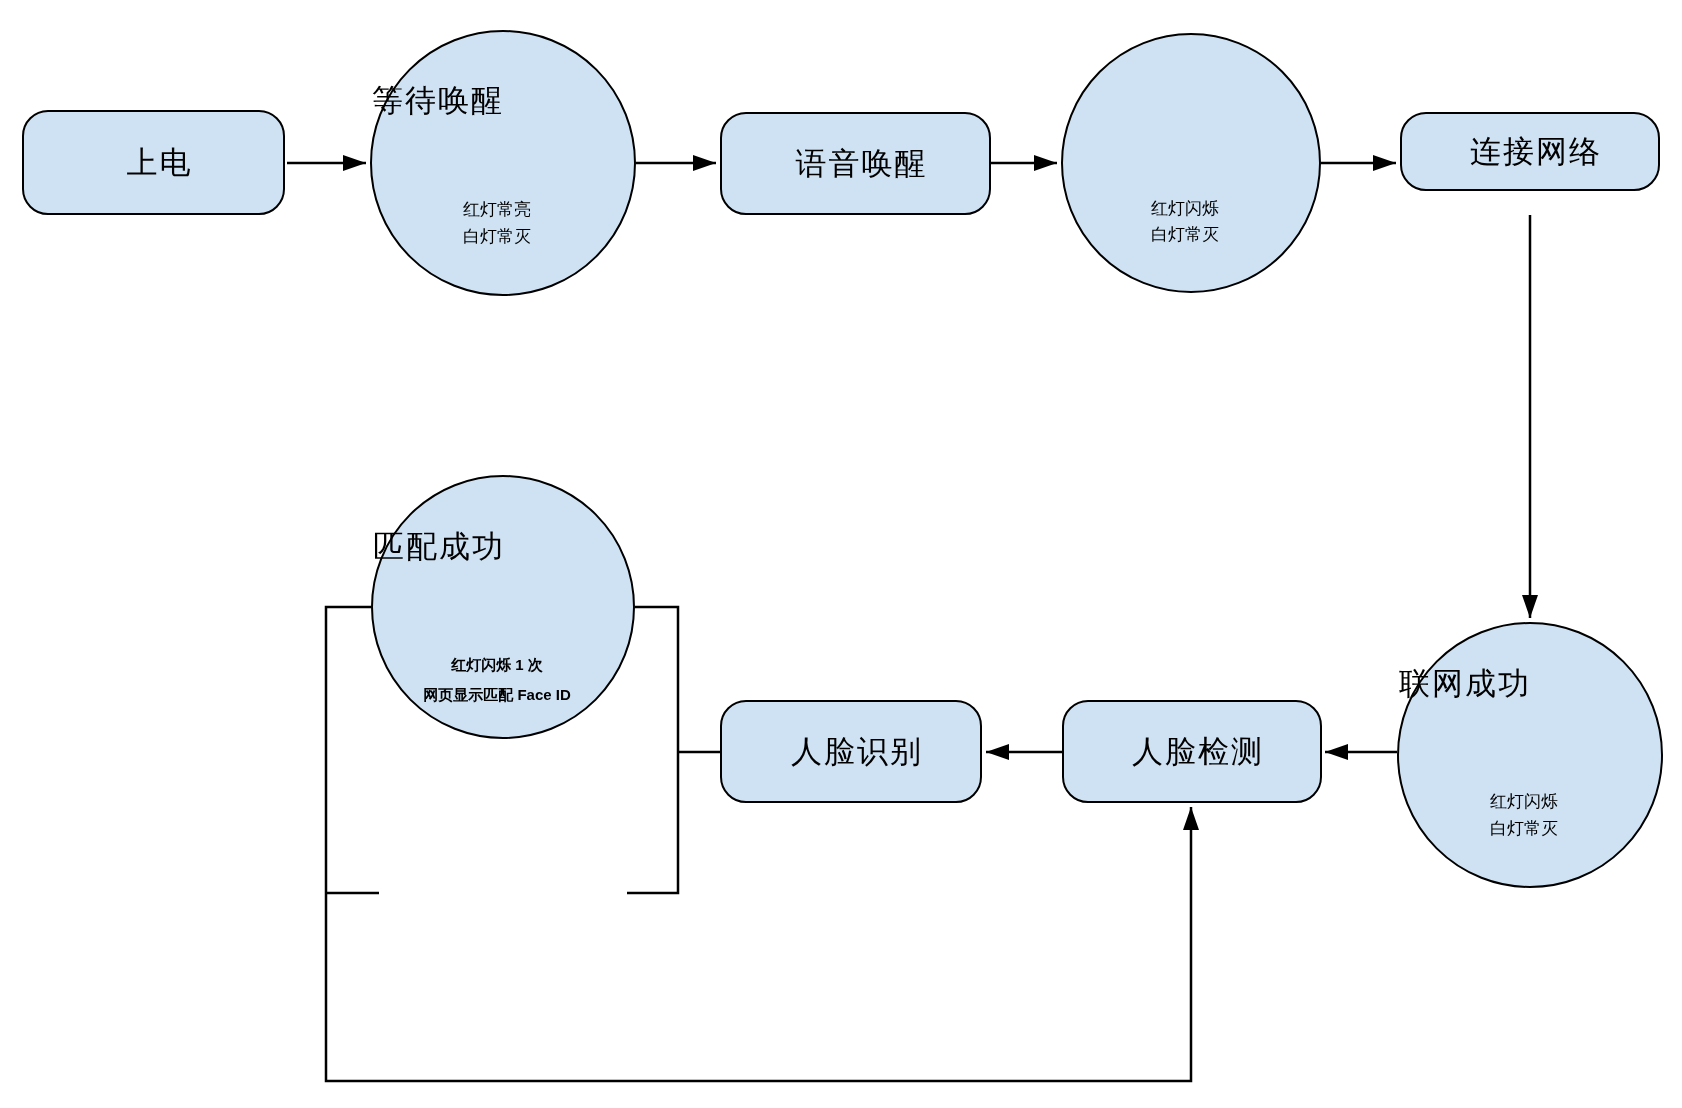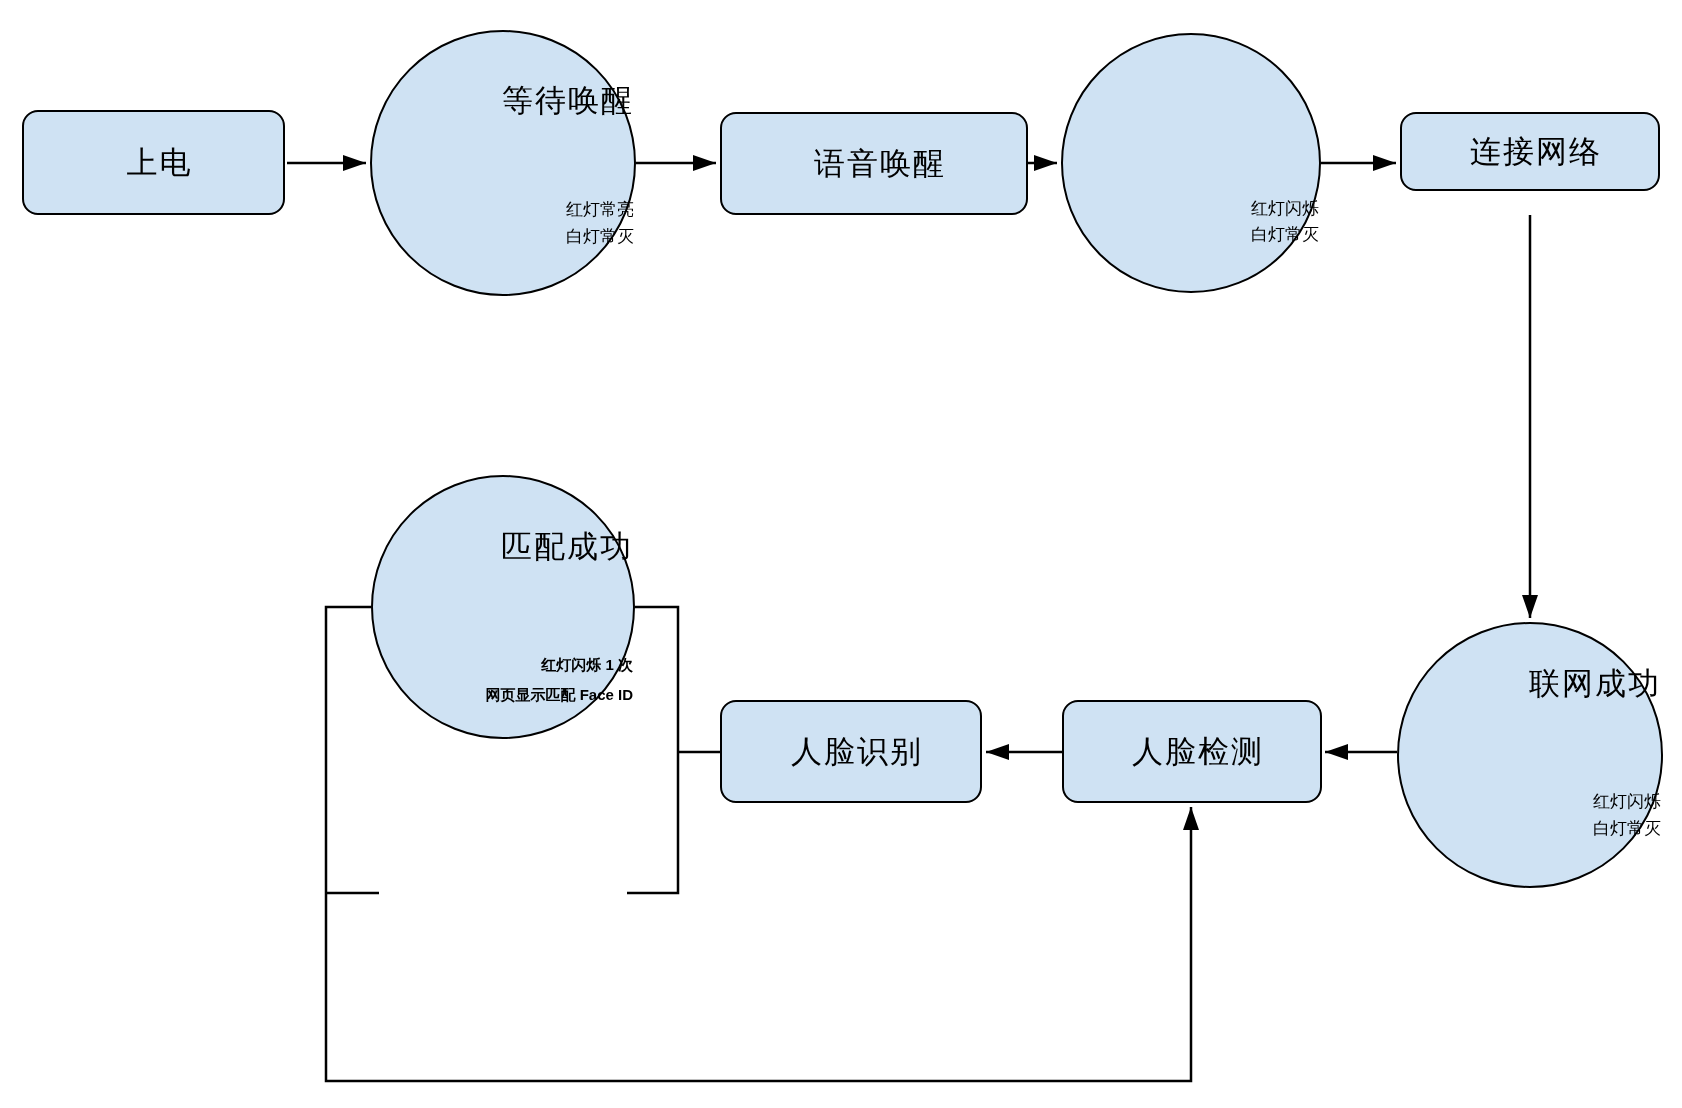--- a/index.html
+++ b/index.html
@@ -9,25 +9,25 @@
     --text-color:#000000;
     --bg:#ffffff;
   }
   html,body{margin:0;padding:0;background:var(--bg);}
   body{font-family:"Liberation Sans",sans-serif;color:var(--text-color);}
   .canvas{position:relative;width:1682px;height:1108px;background:var(--bg);overflow:hidden;}
   .edge-layer{position:absolute;left:0;top:0;}
   .edge{stroke:var(--edge-color);stroke-width:2.5;fill:none;}
   #arrowhead path{fill:var(--edge-color);stroke:none;}
   .node{position:absolute;background:var(--node-fill);border:2.5px solid var(--node-border);box-sizing:border-box;}
-  .node.rect{border-radius:16px;display:flex;align-items:center;justify-content:center;padding-left:12px;}
+  .node.rect{border-radius:26px;display:flex;align-items:center;justify-content:center;padding-left:12px;}
   .node.ellipse{border-radius:50%;}
   .node-label{font-size:31px;letter-spacing:2px;white-space:nowrap;}
-  .node-title{position:absolute;left:0;right:0;text-align:right;transform:translateY(-50%);font-size:31px;letter-spacing:2px;white-space:nowrap;}
-  .node-sub{position:absolute;left:0;right:0;text-align:right;transform:translateY(-50%);font-size:17px;line-height:1.55;white-space:nowrap;}
+  .node-title{position:absolute;left:0;right:0;text-align:left;transform:translateY(-50%);font-size:31px;letter-spacing:2px;white-space:nowrap;}
+  .node-sub{position:absolute;left:0;right:12px;text-align:center;transform:translateY(-50%);font-size:17px;line-height:1.55;white-space:nowrap;}
   .node-sub.small{font-size:15px;line-height:2;font-weight:bold;}
 </style>
 </head>
 <body>
 
 <div class="canvas">
 
   <svg class="edge-layer" width="1682" height="1108" viewBox="0 0 1682 1108">
     <defs>
       <marker id="arrowhead" markerUnits="userSpaceOnUse" markerWidth="26" markerHeight="18" refX="23" refY="9" orient="auto">
@@ -55,21 +55,21 @@
   </div>
 
   <div class="node ellipse" style="left:370px;top:30px;width:266px;height:266px">
     <div class="node-title" style="top:26.5%">等待唤醒</div>
     <div class="node-sub" style="top:73%">
       <div>红灯常亮</div>
       <div>白灯常灭</div>
     </div>
   </div>
 
-  <div class="node rect" style="left:720px;top:112px;width:308px;height:103px">
+  <div class="node rect" style="left:720px;top:112px;width:271px;height:103px">
     <span class="node-label">语音唤醒</span>
   </div>
 
   <div class="node ellipse" style="left:1061px;top:33px;width:260px;height:260px">
     <div class="node-sub" style="top:73%">
       <div>红灯闪烁</div>
       <div>白灯常灭</div>
     </div>
   </div>
 

